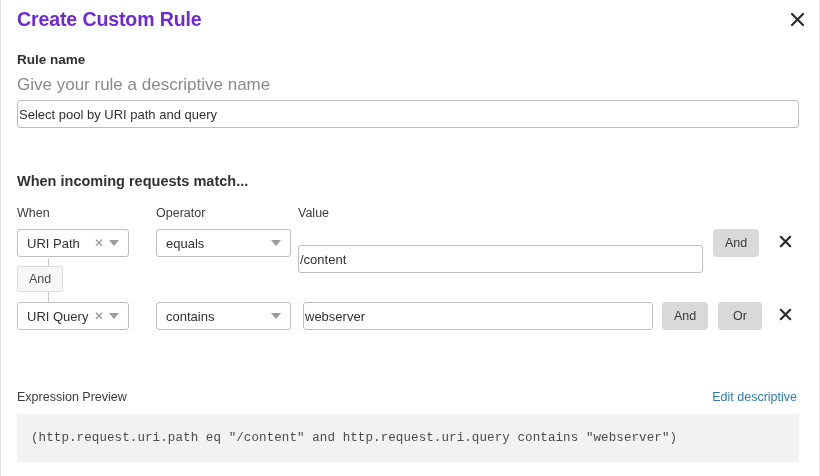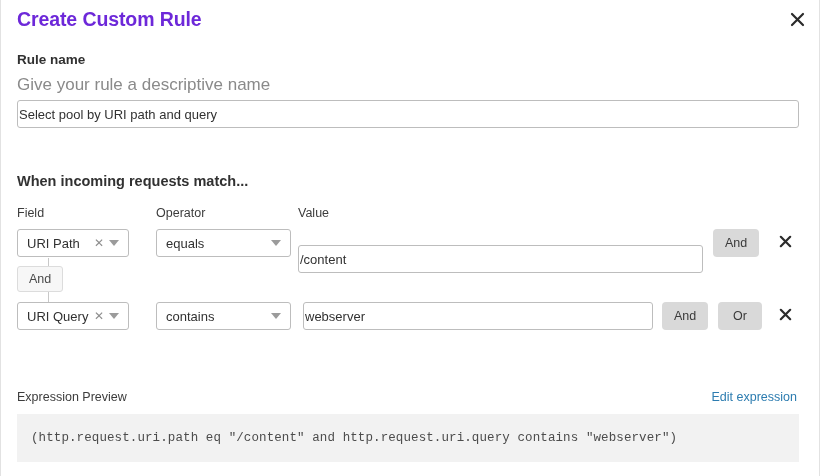--- a/index.html
+++ b/index.html
@@ -228,21 +228,21 @@
       </svg>
     </span>
   </button>
 
   <div class="label-strong" id="rule-name-label">Rule name</div>
   <div class="label-sub" id="rule-name-help">Give your rule a descriptive name</div>
   <input class="text-input" id="rule-name-input" type="text" value="Select pool by URI path and query" style="">
 
   <div class="label-strong" id="match-heading">When incoming requests match...</div>
 
-  <div class="col-header" id="col-field">Field</div>
+  <div class="col-header" id="col-field">When</div>
   <div class="col-header" id="col-operator">Operator</div>
   <div class="col-header" id="col-value">Value</div>
 
   <div class="cond-row" id="row-1">
     <div class="select-box field-select">
       <span class="sel-text">URI Path</span>
       <span class="sel-clear">✕</span>
       <span class="caret"></span>
     </div>
     <div class="select-box operator-select">
@@ -281,18 +281,18 @@
     <button class="remove-btn" style="left:773px; top:3px;">
       <span>
         <svg width="13" height="13" viewBox="0 0 13 13" aria-hidden="true">
           <path d="M1.8 1.8 L11.2 11.2 M11.2 1.8 L1.8 11.2" stroke="#2b2b2b" stroke-width="2.2" stroke-linecap="round"></path>
         </svg>
       </span>
     </button>
   </div>
 
   <div class="label-strong" id="expr-label">Expression Preview</div>
-  <a id="edit-expression-link">Edit expression</a>
+  <a id="edit-expression-link">Edit descriptive</a>
   <div id="expr-box">
     <span id="expr-text">(http.request.uri.path eq "/content" and http.request.uri.query contains "webserver")</span>
   </div>
 
 </div>
 
 </body></html>

